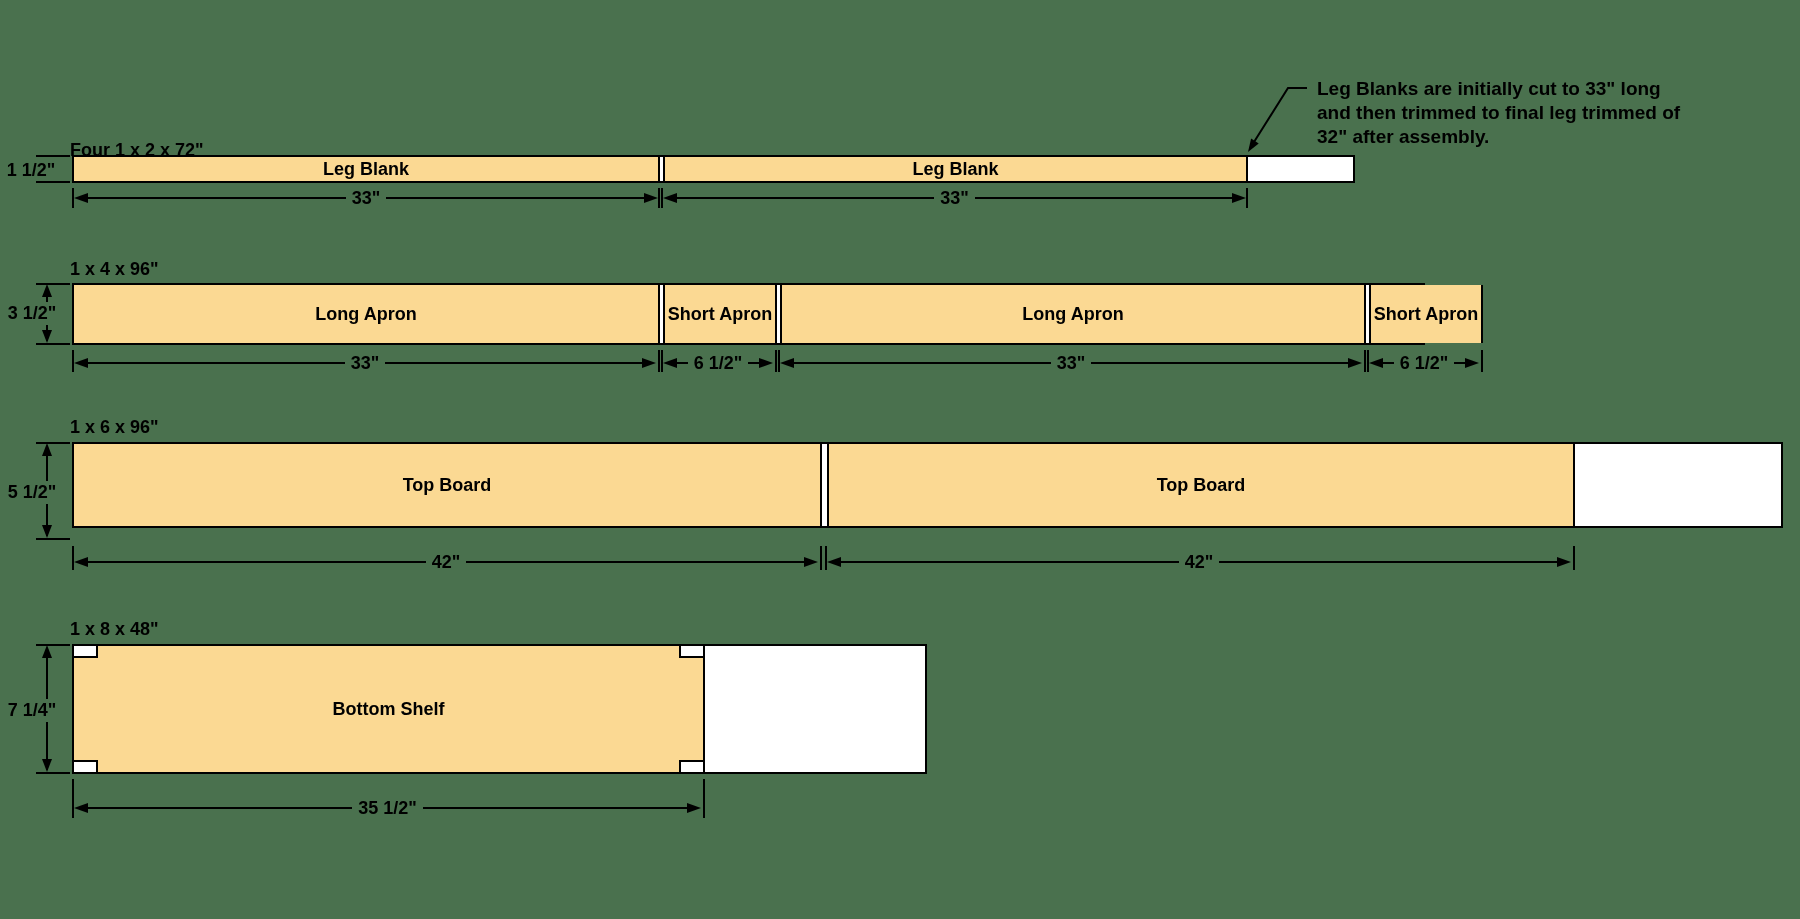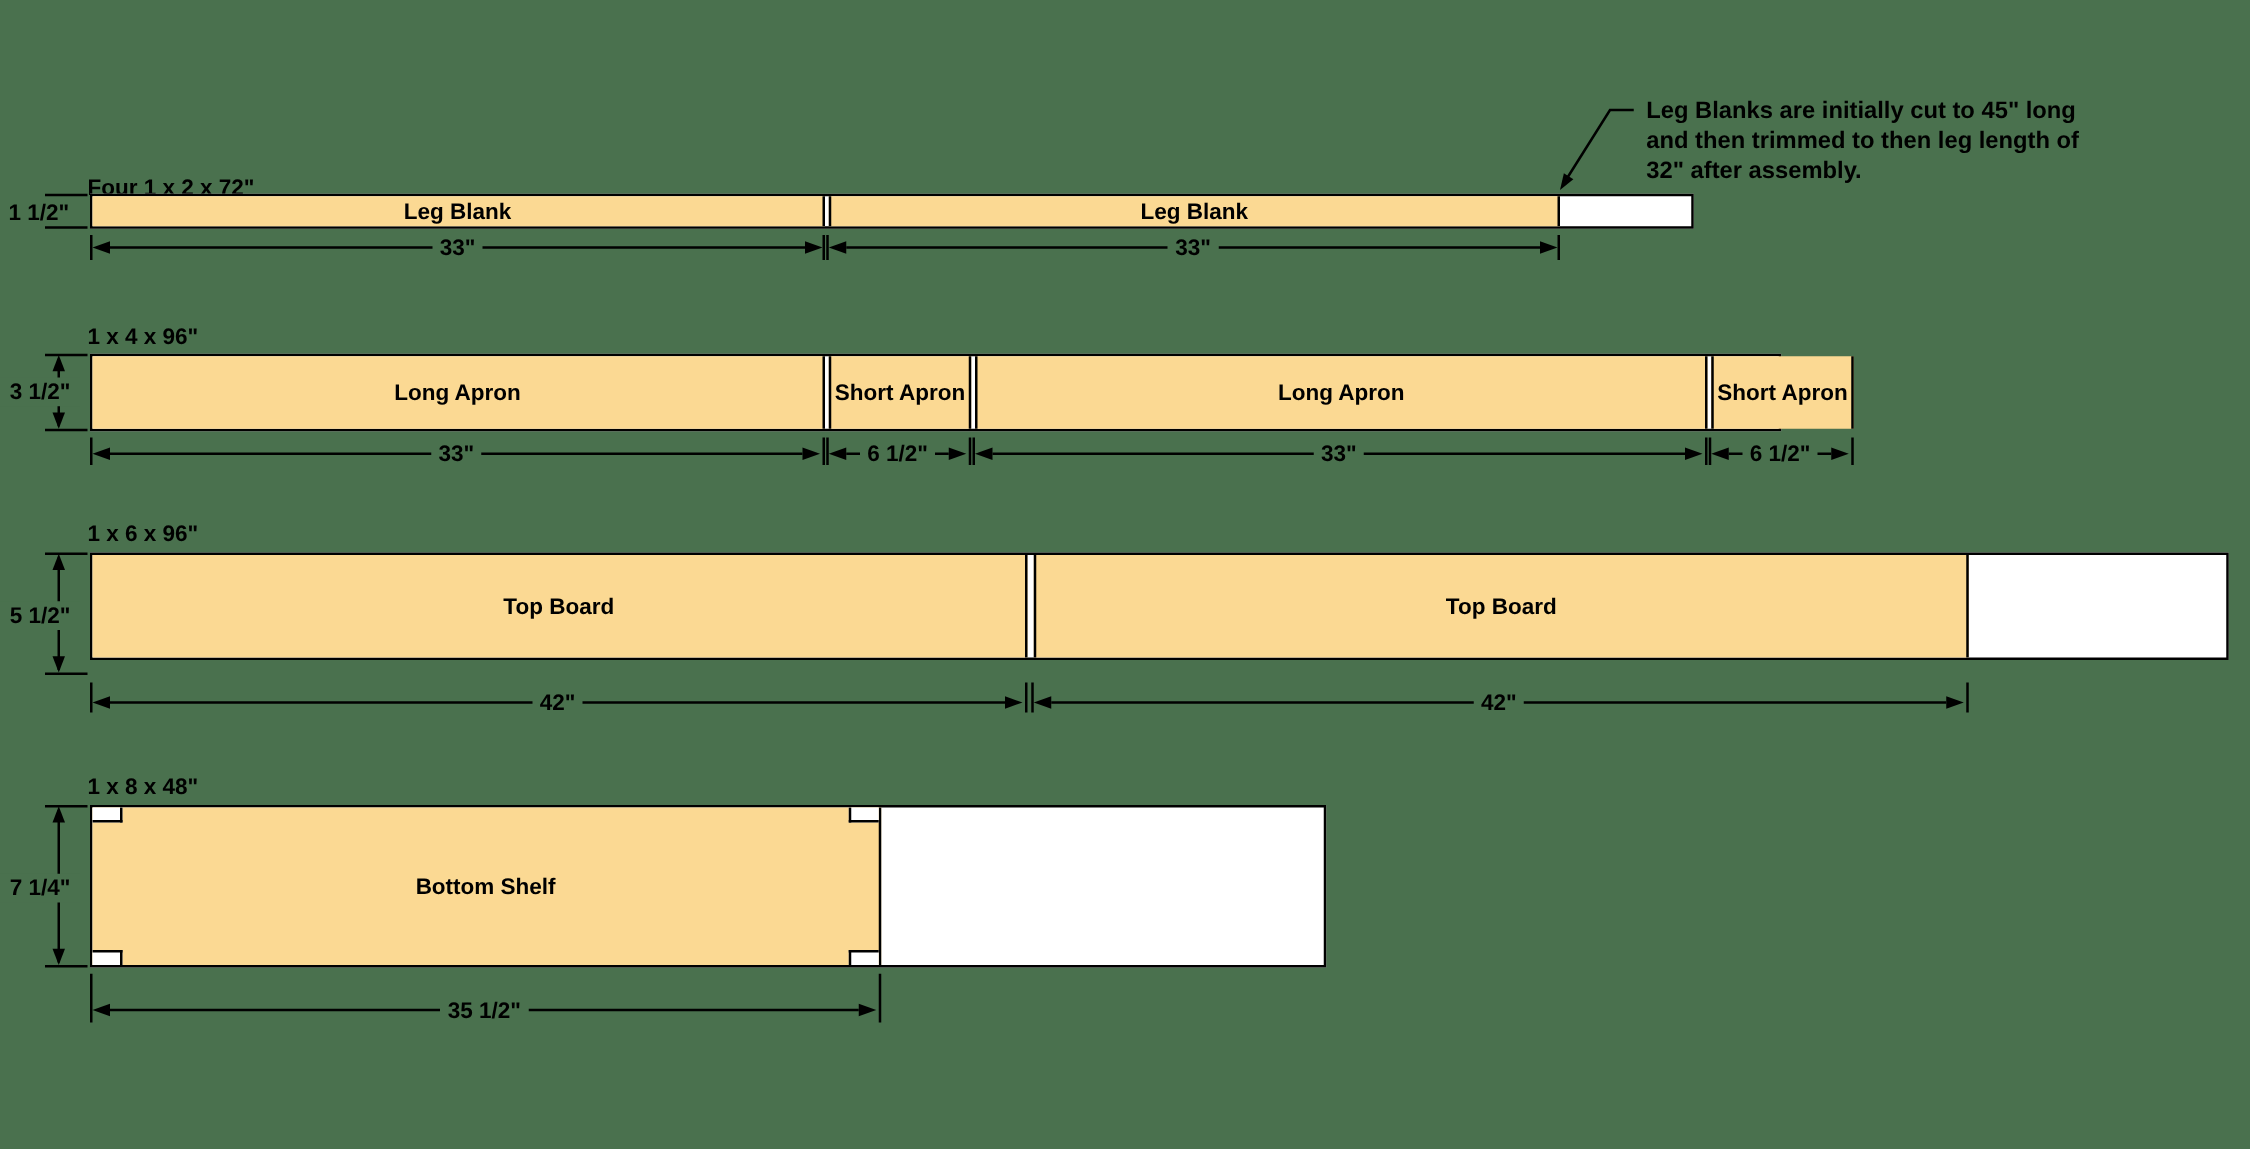--- a/index.html
+++ b/index.html
@@ -38,22 +38,22 @@
   .notch.tr{right:0;top:0;border-left:2px solid #000;border-bottom:2px solid #000}
   .notch.br{right:0;bottom:0;border-left:2px solid #000;border-top:2px solid #000}
   svg{position:absolute}
 </style>
 </head>
 <body>
 
 <div style="position:absolute;inset:0">
 
   <div class="note" style="left:1317px;top:77px">
-    <div>Leg Blanks are initially cut to 45" long</div>
-    <div>and then trimmed to then leg length of</div>
+    <div>Leg Blanks are initially cut to 33" long</div>
+    <div>and then trimmed to final leg trimmed of</div>
     <div>32" after assembly.</div>
   </div>
   <svg style="left:1240px;top:80px" width="80" height="80" viewBox="0 0 80 80">
     <polyline points="67,8 48,8 14,62" fill="none" stroke="#000" stroke-width="2"></polyline>
     <polygon points="8,72 18.7,63.4 11.1,58.6" fill="#000"></polygon>
   </svg>
 
   <div class="stock-label" style="left:70px;top:140px">Four 1 x 2 x 72"</div>
   <div class="board" style="left:72px;top:155px;width:1283px;height:28px">
     <div class="piece p-first" style="left:0;width:586px">
@@ -174,21 +174,21 @@
   </div>
   <div class="hdim" style="left:827px;top:554px;width:744px">
     <div class="arw l"></div>
       <div class="ln"></div>
     <div class="txt">42"</div>
     <div class="ln"></div>
       <div class="arw r"></div>
   </div>
 
   <div class="stock-label" style="left:70px;top:619px">1 x 8 x 48"</div>
-  <div class="board" style="left:72px;top:644px;width:989px;height:130px">
+  <div class="board" style="left:72px;top:644px;width:855px;height:130px">
     <div class="piece p-first" style="left:0;width:631px">
       <span>Bottom Shelf</span>
       <div class="notch tl"></div>
       <div class="notch tr"></div>
       <div class="notch bl"></div>
       <div class="notch br"></div>
     </div>
   </div>
   <div class="htick" style="left:36px;top:644px;width:34px"></div>
   <div class="htick" style="left:36px;top:772px;width:34px"></div>

